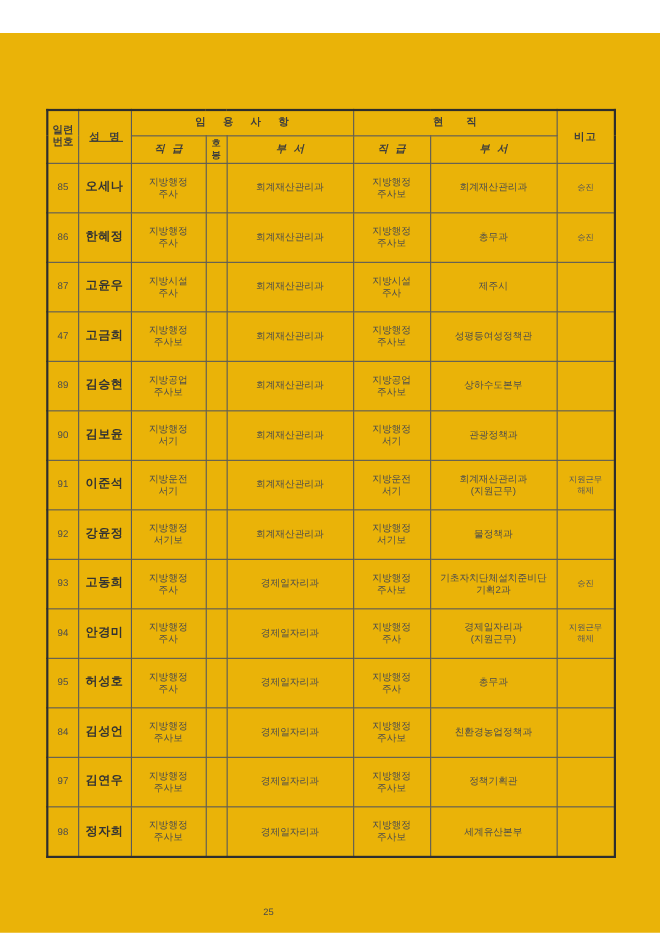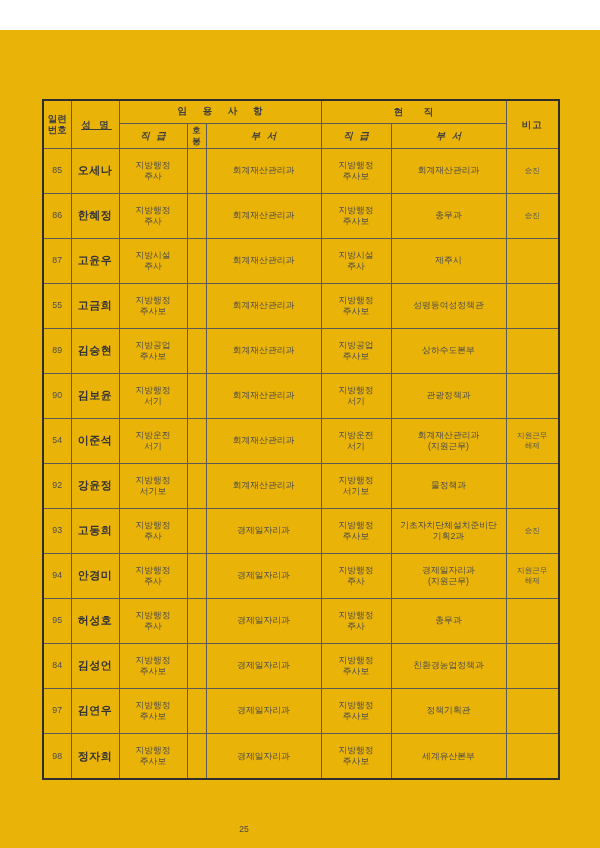--- a/index.html
+++ b/index.html
@@ -139,21 +139,21 @@
         <td class="c-rank">지방시설
 주사</td>
         <td class="c-step"></td>
         <td class="c-dept">회계재산관리과</td>
         <td class="c-rank">지방시설
 주사</td>
         <td class="c-dept">제주시</td>
         <td class="c-remark"></td>
       </tr>
       <tr>
-        <td class="c-no">55</td>
+        <td class="c-no">47</td>
         <td class="c-name">고금희</td>
         <td class="c-rank">지방행정
 주사보</td>
         <td class="c-step"></td>
         <td class="c-dept">회계재산관리과</td>
         <td class="c-rank">지방행정
 주사보</td>
         <td class="c-dept">성평등여성정책관</td>
         <td class="c-remark"></td>
       </tr>
@@ -175,21 +175,21 @@
         <td class="c-rank">지방행정
 서기</td>
         <td class="c-step"></td>
         <td class="c-dept">회계재산관리과</td>
         <td class="c-rank">지방행정
 서기</td>
         <td class="c-dept">관광정책과</td>
         <td class="c-remark"></td>
       </tr>
       <tr>
-        <td class="c-no">54</td>
+        <td class="c-no">91</td>
         <td class="c-name">이준석</td>
         <td class="c-rank">지방운전
 서기</td>
         <td class="c-step"></td>
         <td class="c-dept">회계재산관리과</td>
         <td class="c-rank">지방운전
 서기</td>
         <td class="c-dept">회계재산관리과
 (지원근무)</td>
         <td class="c-remark">지원근무

